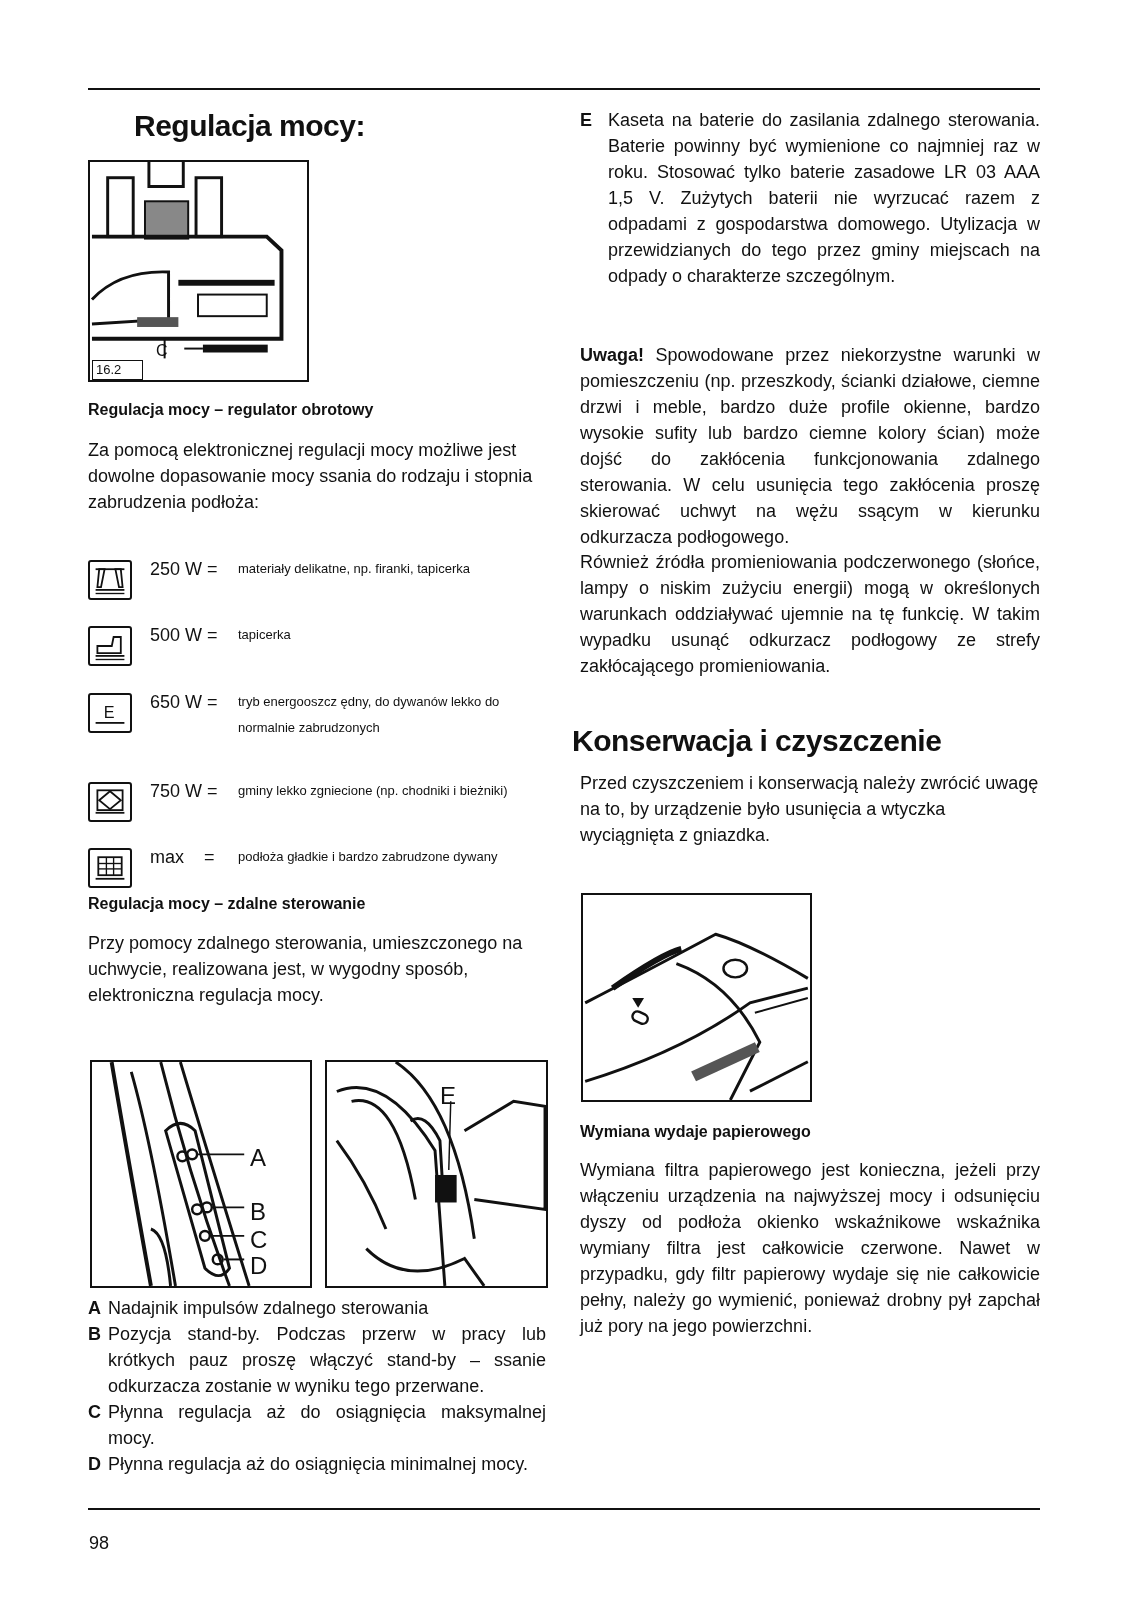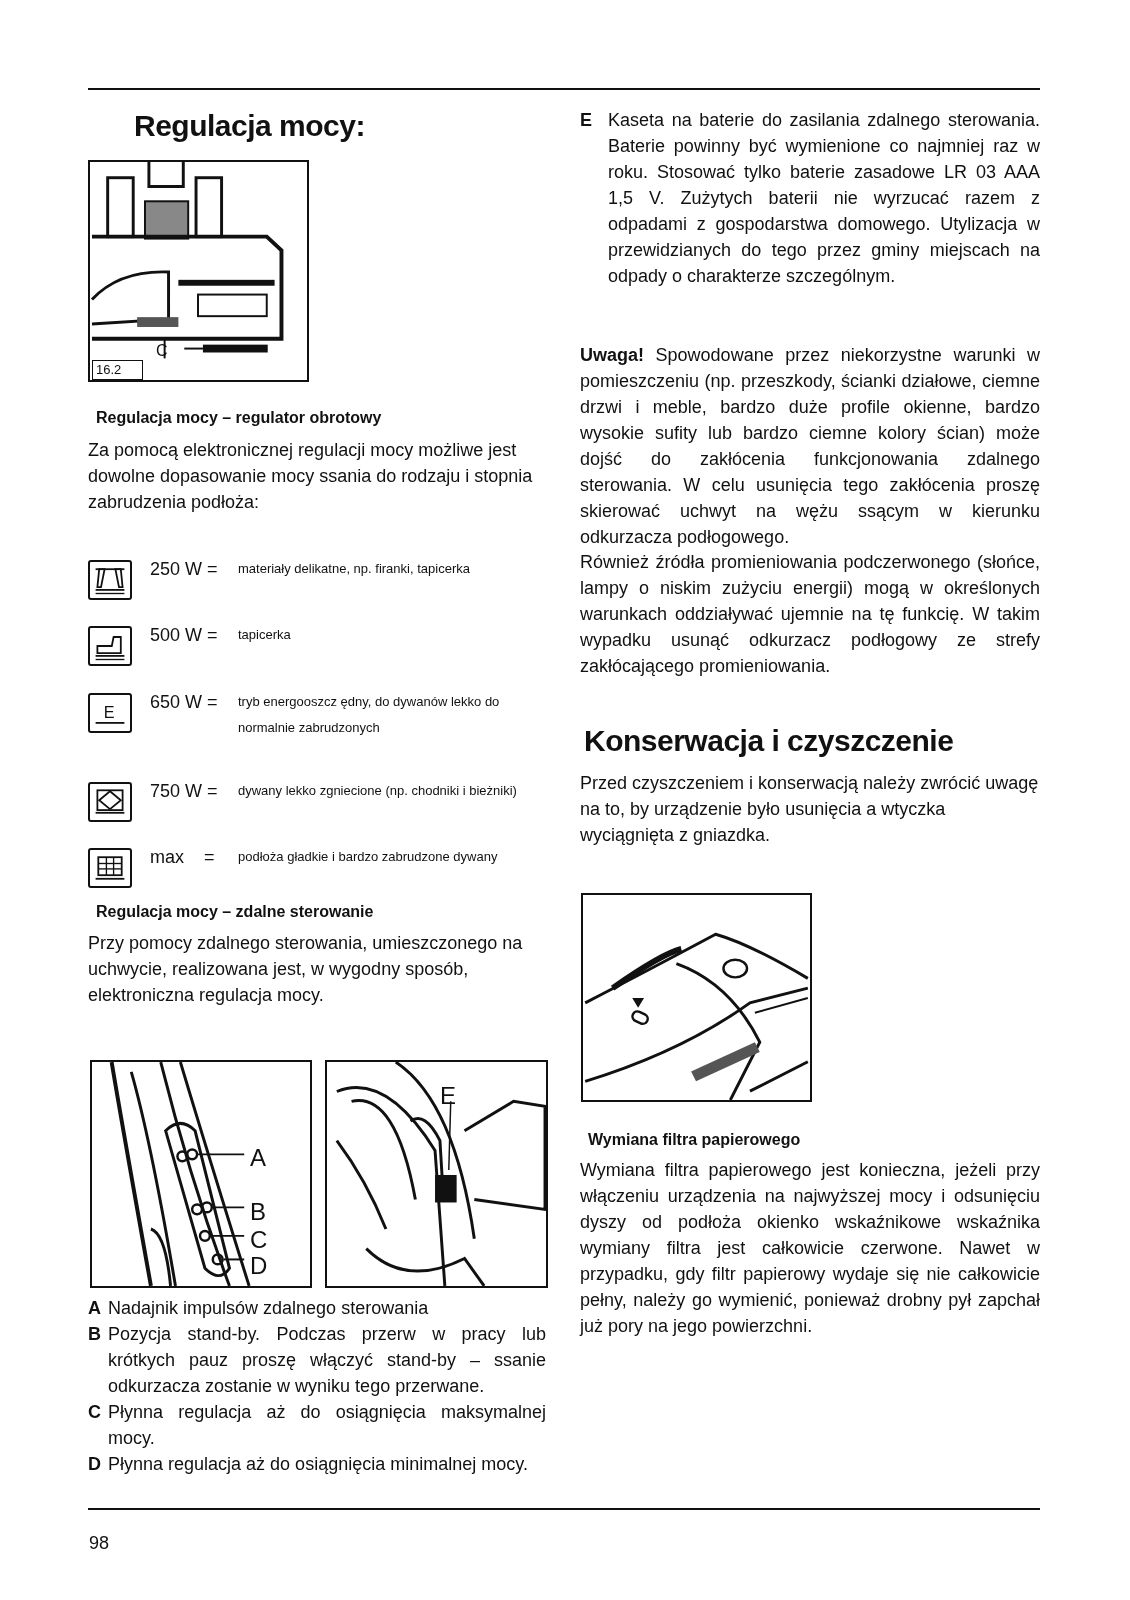--- a/index.html
+++ b/index.html
@@ -1,21 +1,21 @@
 <!DOCTYPE html>
 <html><head>
 <meta charset="utf-8">
 <style>
   html, body { margin: 0; padding: 0; background: #ffffff; }
   body { width: 1130px; height: 1600px; position: relative; overflow: hidden;
          font-family: "Liberation Sans", sans-serif; color: #111; }
   .rule { position: absolute; background: #111; }
   .col { position: absolute; }
   .h1 { font-weight: bold; font-size: 30px; letter-spacing: -0.5px; margin: 0; line-height: 36px; }
-  .h3 { font-weight: bold; font-size: 16px; margin: 8px; line-height: 22px; }
+  .h3 { font-weight: bold; font-size: 16px; margin: 0; line-height: 22px; }
   .p { font-size: 18px; line-height: 26px; margin: 0; }
   .just { text-align: justify; }
   .fig { position: absolute; border: 2px solid #111; background: #fff; box-sizing: border-box; }
   .fig svg { width: 100%; height: 100%; display: block; }
   .mode { position: absolute; left: 0; width: 470px; }
   .mode .ic { position: absolute; left: 0; top: 4px; width: 44px; height: 40px; border: 2px solid #111; border-radius: 3px; box-sizing: border-box; }
   .mode .ic svg { width: 100%; height: 100%; display: block; }
   .mode .w { position: absolute; left: 62px; top: 0; width: 88px; font-size: 18px; line-height: 26px; }
   .mode .d { position: absolute; left: 150px; top: 0; width: 300px; font-size: 13px; line-height: 26px; }
   .legend-item { position: relative; padding-left: 20px; font-size: 18px; line-height: 26px; }
@@ -88,21 +88,21 @@
   </div>
   <div class="mode" style="top:222px;">
     <div class="ic">
         <svg viewBox="0 0 44 40">
           <rect x="8" y="7" width="28" height="22" fill="none" stroke="#111" stroke-width="2"></rect>
           <path d="M10 18 L22 8 L34 18 L22 28 Z" fill="none" stroke="#111" stroke-width="2"></path>
           <line x1="6" y1="32" x2="38" y2="32" stroke="#111" stroke-width="2"></line>
         </svg>
       </div>
     <span class="w">750 W =</span>
-    <span class="d">dywany lekko zgniecione (np. chodniki i bieżniki)</span>
+    <span class="d">gminy lekko zgniecione (np. chodniki i bieżniki)</span>
   </div>
   <div class="mode" style="top:288px;">
     <div class="ic">
         <svg viewBox="0 0 44 40">
           <rect x="9" y="8" width="26" height="20" fill="none" stroke="#111" stroke-width="2"></rect>
           <line x1="18" y1="8" x2="18" y2="28" stroke="#111" stroke-width="1.5"></line>
           <line x1="26" y1="8" x2="26" y2="28" stroke="#111" stroke-width="1.5"></line>
           <line x1="9" y1="15" x2="35" y2="15" stroke="#111" stroke-width="1.5"></line>
           <line x1="9" y1="21" x2="35" y2="21" stroke="#111" stroke-width="1.5"></line>
           <line x1="6" y1="32" x2="38" y2="32" stroke="#111" stroke-width="2"></line>
@@ -169,37 +169,37 @@
     <span class="k">E</span>
     <span>Kaseta na baterie do zasilania zdalnego sterowania. Baterie powinny być wymienione co najmniej raz w roku. Stosować tylko baterie zasadowe LR 03 AAA 1,5 V. Zużytych baterii nie wyrzucać razem z odpadami z gospodarstwa domowego. Utylizacja w przewidzianych do tego przez gminy miejscach na odpady o charakterze szczególnym.</span>
   </div>
 </div>
 
 <div class="col p just" style="left:580px; top:342px; width:460px;">
   <span style="font-weight:bold;">Uwaga!</span><span> Spowodowane przez niekorzystne warunki w pomieszczeniu (np. przeszkody, ścianki działowe, ciemne drzwi i meble, bardzo duże profile okienne, bardzo wysokie sufity lub bardzo ciemne kolory ścian) może dojść do zakłócenia funkcjonowania zdalnego sterowania. W celu usunięcia tego zakłócenia proszę skierować uchwyt na wężu ssącym w kierunku odkurzacza podłogowego.</span>
 </div>
 <p class="p col just" style="left:580px; top:549px; width:460px;">Również źródła promieniowania podczerwonego (słońce, lampy o niskim zużyciu energii) mogą w określonych warunkach oddziaływać ujemnie na tę funkcię. W takim wypadku usunąć odkurzacz podłogowy ze strefy zakłócającego promieniowania.</p>
 
-<h1 class="h1 col" style="left:584px; top:723px;text-align:right;">Konserwacja i czyszczenie</h1>
+<h1 class="h1 col" style="left:572px; top:723px;text-align:right;">Konserwacja i czyszczenie</h1>
 
 <p class="p col" style="left:580px; top:770px; width:460px;">Przed czyszczeniem i konserwacją należy zwrócić uwagę na to, by urządzenie było usunięcia a wtyczka wyciągnięta z gniazdka.</p>
 
 <div class="fig" style="left:581px; top:893px; width:231px; height:209px;">
   <svg viewBox="0 0 231 209">
     <path d="M2 110 Q60 80 135 40 Q170 50 229 85" fill="none" stroke="#111" stroke-width="3"></path>
     <path d="M30 95 Q80 60 100 55" fill="none" stroke="#111" stroke-width="6"></path>
     <path d="M95 70 Q150 90 180 150 L150 209" fill="none" stroke="#111" stroke-width="3"></path>
     <path d="M2 190 Q100 160 170 110 L229 95" fill="none" stroke="#111" stroke-width="3"></path>
     <ellipse cx="155" cy="75" rx="12" ry="9" fill="none" stroke="#111" stroke-width="2.5"></ellipse>
     <path d="M50 105 L62 105 L56 115 Z" fill="#111"></path>
     <rect x="50" y="120" width="16" height="10" rx="5" fill="none" stroke="#111" stroke-width="2.5" transform="rotate(25 58 125)"></rect>
     <path d="M110 180 L175 150 L180 160 L115 190 Z" fill="#555"></path>
     <path d="M175 120 L229 105" stroke="#111" stroke-width="2"></path>
     <path d="M170 200 L229 170" stroke="#111" stroke-width="3"></path>
   </svg>
 </div>
 
-<h3 class="h3 col" style="left:580px; top:1121px;">Wymiana filtra papierowego</h3>
+<h3 class="h3 col" style="left:580px; top:1121px;">Wymiana wydaje papierowego</h3>
 
 <p class="p col just" style="left:580px; top:1157px; width:460px;">Wymiana filtra papierowego jest konieczna, jeżeli przy włączeniu urządzenia na najwyższej mocy i odsunięciu dyszy od podłoża okienko wskaźnikowe wskaźnika wymiany filtra jest całkowicie czerwone. Nawet w przypadku, gdy filtr papierowy wydaje się nie całkowicie pełny, należy go wymienić, ponieważ drobny pył zapchał już pory na jego powierzchni.</p>
 
 <div class="rule" style="left:88px; top:1508px; width:952px; height:2px;"></div>
 <span class="pagenum">98</span>
 
 </body></html>

